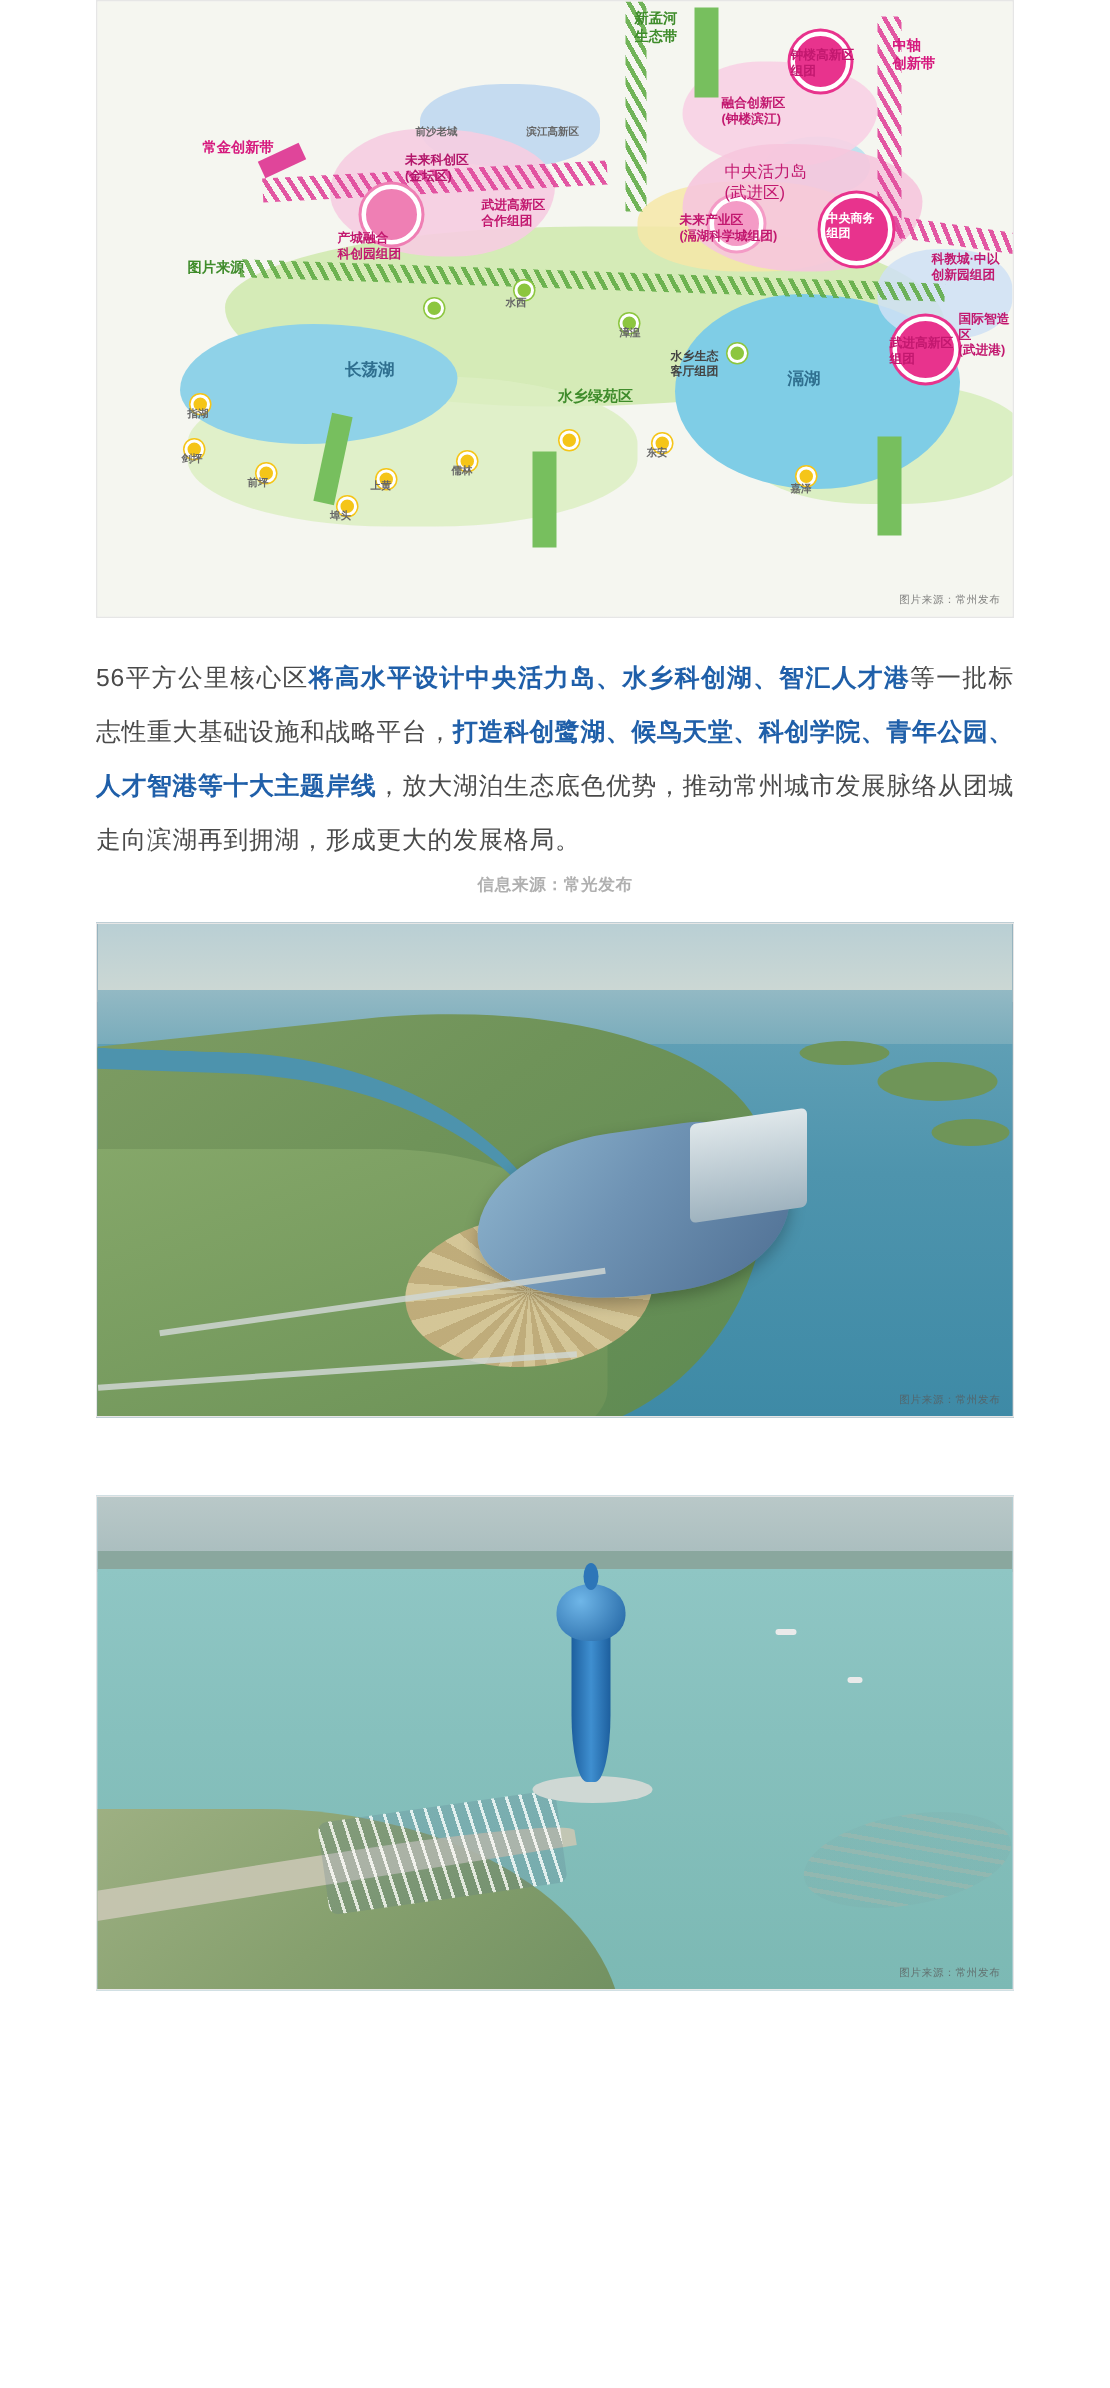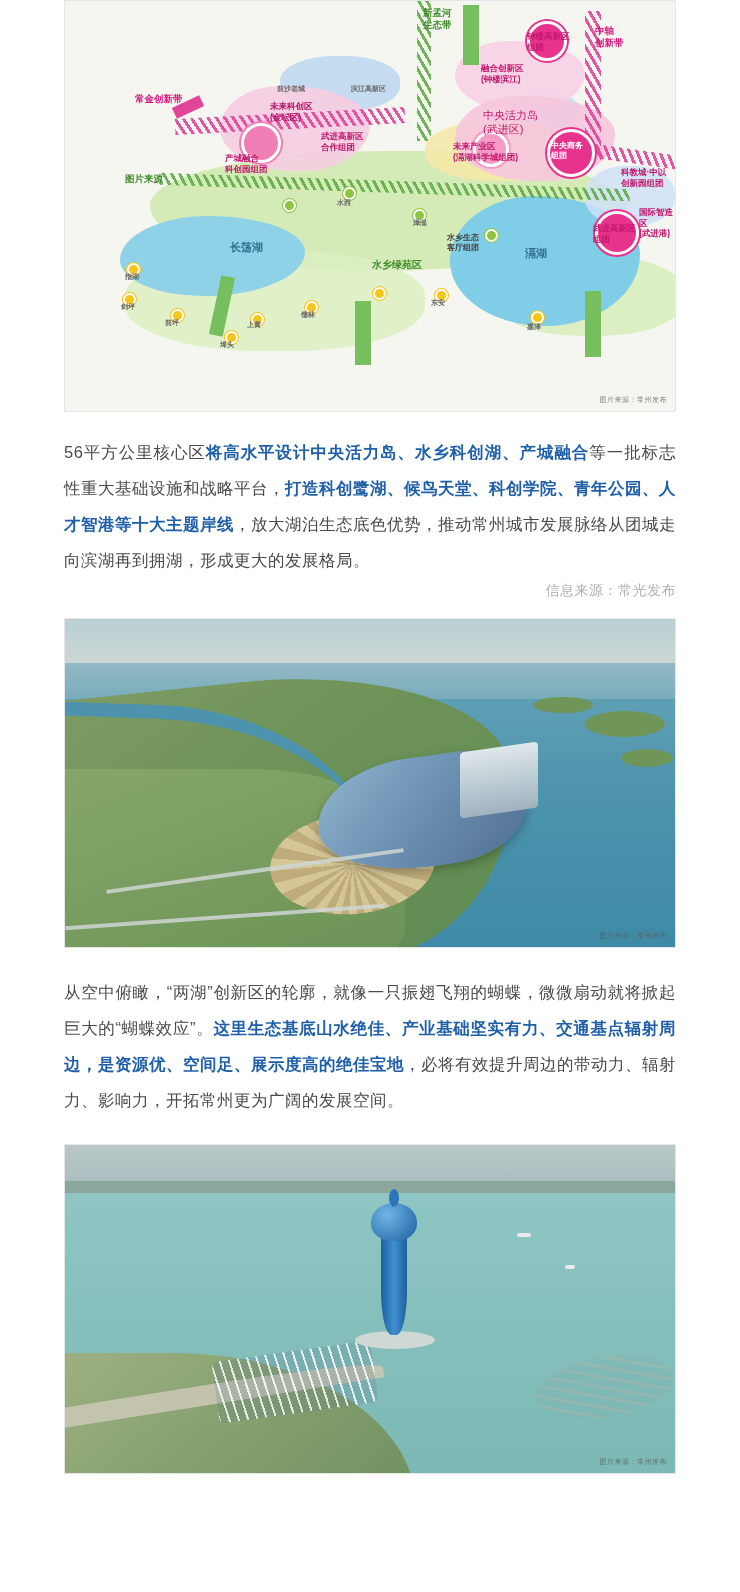--- a/index.html
+++ b/index.html
@@ -53,24 +53,25 @@
     letter-spacing: .5px;
     text-align: justify;
   }
   .para .hl {
     color: #1f5fa9;
     font-weight: bold;
   }
   .source-line {
     width: 612px;
     margin: 4px auto 0;
-    text-align: right;
-    font-size: 14px;
+    text-align: center;
+    font-size: 11px;
     color: #b0b0b0;
     letter-spacing: .5px;
+    font-weight: bold;
   }
 
   .gap-a { height: 18px; }
   .gap-b { height: 22px; }
   .gap-c { height: 26px; }
 
   
   .map {
     height: 412px;
     background:
@@ -441,21 +442,21 @@
       <div class="map-label tiny" style="left:212px; top:84px;">前沙老城</div>
       <div class="map-label tiny" style="left:286px; top:84px;">滨江高新区</div>
 
       <div class="credit">图片来源：常州发布</div>
     </div>
   </div>
 
   <div class="gap-b"></div>
 
   <div class="para">
-    <span>56平方公里核心区</span><span class="hl">将高水平设计中央活力岛、水乡科创湖、产城融合</span><span>等一批标志性重大基础设施和战略平台，</span><span class="hl">打造科创鹭湖、候鸟天堂、科创学院、青年公园、人才智港等十大主题岸线</span><span>，放大湖泊生态底色优势，推动常州城市发展脉络从团城走向滨湖再到拥湖，形成更大的发展格局。</span>
+    <span>56平方公里核心区</span><span class="hl">将高水平设计中央活力岛、水乡科创湖、智汇人才港</span><span>等一批标志性重大基础设施和战略平台，</span><span class="hl">打造科创鹭湖、候鸟天堂、科创学院、青年公园、人才智港等十大主题岸线</span><span>，放大湖泊生态底色优势，推动常州城市发展脉络从团城走向滨湖再到拥湖，形成更大的发展格局。</span>
   </div>
   <div class="source-line">信息来源：常光发布</div>
 
   <div class="gap-a"></div>
 
   <div class="figure">
     <div class="figure-frame aerial1">
       <div class="a1-sky"></div>
       <div class="a1-farwater"></div>
       <div class="a1-water"></div>
@@ -469,23 +470,20 @@
       <div class="a1-building"></div>
       <div class="a1-building2"></div>
       <div class="a1-road" style="left:40px; top:250px; width:300px; transform:rotate(-8deg);"></div>
       <div class="a1-road" style="left:0px; top:296px; width:320px; transform:rotate(-4deg);"></div>
       <div class="credit">图片来源：常州发布</div>
     </div>
   </div>
 
   <div class="gap-c"></div>
 
-  <div class="para">
-    <span>从空中俯瞰，“两湖”创新区的轮廓，就像一只振翅飞翔的蝴蝶，微微扇动就将掀起巨大的“蝴蝶效应”。</span><span class="hl">这里生态基底山水绝佳、产业基础坚实有力、交通基点辐射周边，是资源优、空间足、展示度高的绝佳宝地</span><span>，必将有效提升周边的带动力、辐射力、影响力，开拓常州更为广阔的发展空间。</span>
-  </div>
 
   <div class="gap-c"></div>
 
   <div class="figure">
     <div class="figure-frame aerial2">
       <div class="a2-sky"></div>
       <div class="a2-far"></div>
       <div class="a2-water"></div>
       <div class="a2-reef"></div>
       <div class="a2-spit"></div>

